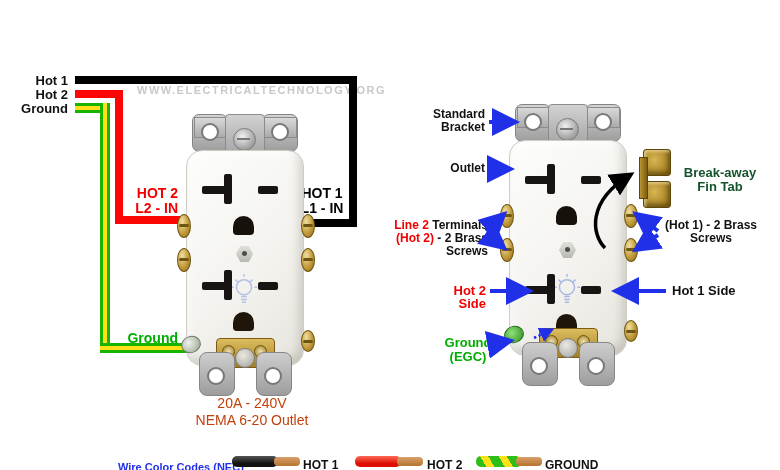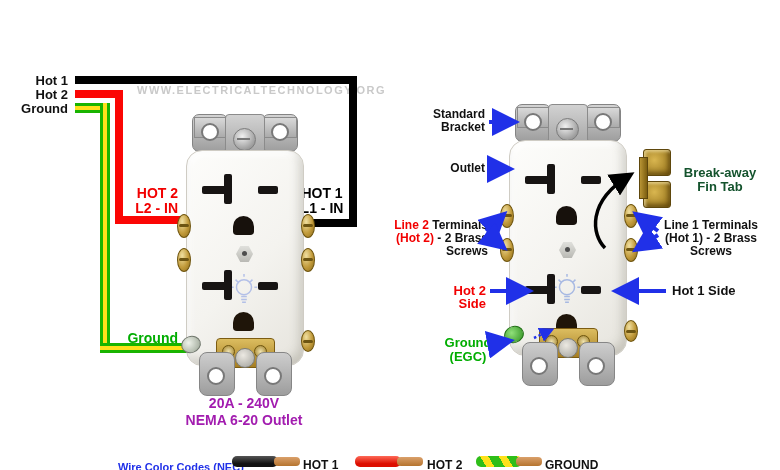--- a/index.html
+++ b/index.html
@@ -16,21 +16,21 @@
   .wire{position:absolute;}
   .wk{background:#000;}
   .wr{background:#fb0604;}
   .wg-h{background:linear-gradient(180deg,#19b400 0 3px,#ffe11a 3px 7px,#19b400 7px 10px);}
   .wg-v{background:linear-gradient(90deg,#19b400 0 3px,#ffe11a 3px 7px,#19b400 7px 10px);}
 
   .wire-label{position:absolute;left:0;width:68px;text-align:right;font-size:13px;font-weight:700;color:#111;}
   .t-hot2{position:absolute;left:116px;top:186px;width:62px;text-align:right;font-size:14px;font-weight:800;color:#f20000;line-height:15px;}
   .t-hot1{position:absolute;left:296px;top:186px;width:52px;text-align:center;font-size:14px;font-weight:800;color:#000;line-height:15px;}
   .t-gnd{position:absolute;left:122px;top:330px;width:56px;text-align:right;font-size:14px;font-weight:800;color:#00ad00;}
-  .caption{position:absolute;left:174px;width:140px;text-align:center;font-size:14px;font-weight:700;color:#a21caf;}
+  .caption{position:absolute;left:182px;width:140px;text-align:center;font-size:14px;font-weight:400;color:#c2410c;}
 
   
   .outlet{position:absolute;width:130px;height:292px;}
   .outlet *{position:absolute;}
   .o-ear{width:34px;height:36px;top:2px;background:linear-gradient(180deg,#d4d4d4,#9e9e9e);border:1px solid #848484;border-radius:7px;}
   .e-l{left:12px;} .e-r{left:82px;}
   .o-strap{left:14px;top:5px;width:101px;height:19px;background:linear-gradient(180deg,#d9d9d9,#ababab);border:1px solid #8b8b8b;}
   .o-hole{width:14px;height:14px;top:11px;background:#fff;border:2px solid #787878;border-radius:50%;}
   .h-l{left:21px;} .h-r{left:91px;}
   .o-cplate{left:45px;top:2px;width:38px;height:42px;background:linear-gradient(180deg,#d2d2d2,#a2a2a2);border:1px solid #8b8b8b;border-radius:4px;}
@@ -231,21 +231,20 @@
   <div class="lbl blue" style="left:668px;top:166px;width:104px;text-align:center;font-size:13px;line-height:14px;">
     <div>Break-away</div>
       <div>Fin Tab</div>
   </div>
   <div class="lbl" style="left:392px;top:219px;width:96px;text-align:right;">
     <div><span class="red">Line 2</span><span> Terminals</span></div>
     <div><span class="red">(Hot 2)</span><span> - 2 Brass</span></div>
     <div>Screws</div>
   </div>
   <div class="lbl" style="left:652px;top:219px;width:118px;text-align:center;">
-    <div>Line 1 Terminals</div>
     <div>(Hot 1) - 2 Brass</div>
     <div>Screws</div>
   </div>
   <div class="lbl redlbl" style="left:426px;top:284px;width:60px;text-align:right;font-size:13px;">Hot 2 Side</div>
   <div class="lbl" style="left:672px;top:284px;width:80px;font-size:13px;">Hot 1 Side</div>
   <div class="lbl green" style="left:434px;top:336px;width:68px;text-align:center;font-size:13px;line-height:14px;">
     <div>Ground</div>
       <div>(EGC)</div>
   </div>
 

